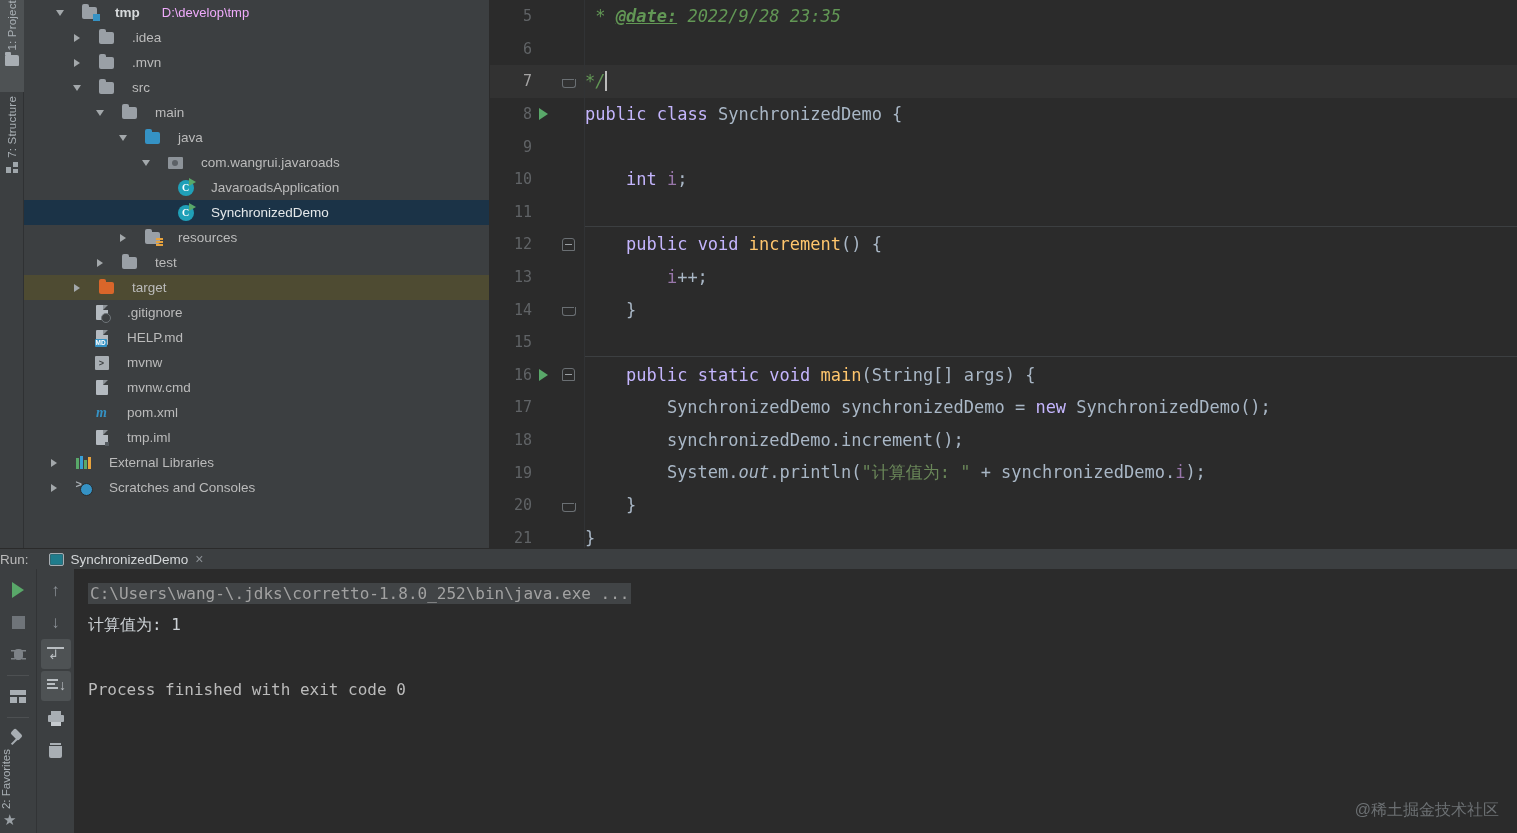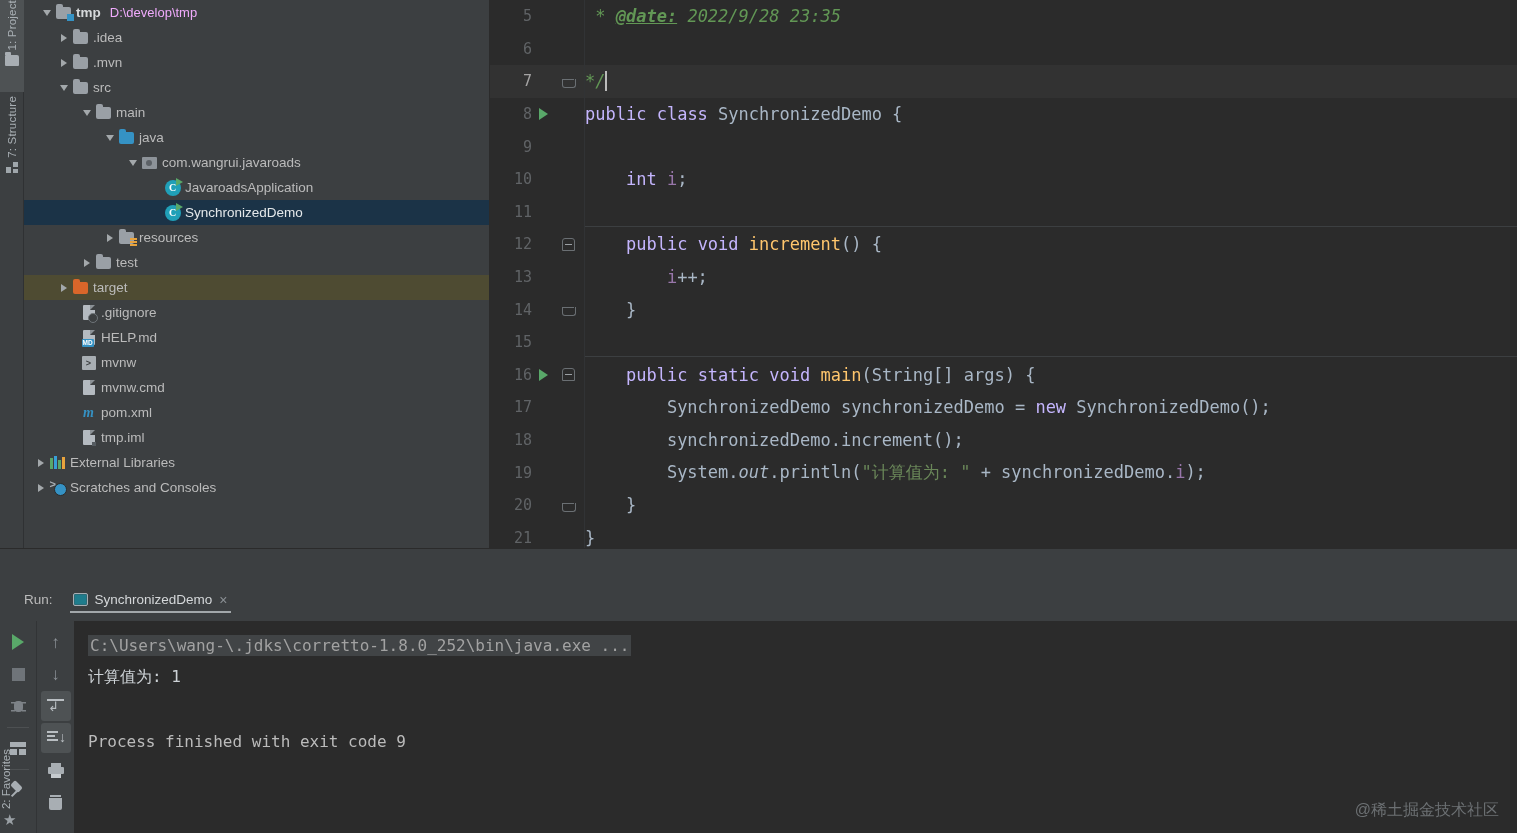--- a/index.html
+++ b/index.html
@@ -82,20 +82,21 @@
   }
   .tree { padding-top: 0; }
   .row {
     height: 25px;
     display: flex;
     align-items: center;
     color: #bbbbbb;
     font-size: 13.5px;
     white-space: nowrap;
     position: relative;
+    gap: 13px;
   }
   .row.sel { background: #1b3347; color: #e4e8ea; }
   .row.hl  { background: #4e4b32; }
   .arrow {
     width: 15px; height: 25px; flex: none;
     display: flex; align-items: center; justify-content: center;
   }
   .arrow i {
     display: block;
     width: 0; height: 0;
@@ -307,25 +308,23 @@
   
   .run-panel {
     flex: 1;
     display: flex;
     flex-direction: column;
     background: #3c3f41;
     border-top: 1px solid #2b2b2b;
     position: relative;
   }
   .run-header {
-    height: 43px; flex: none;
+    height: 20px; flex: none;
     display: flex; align-items: center;
-    padding-left: 24px;
-    position: relative;
-    margin-top: 29px;
+    position: relative;
   }
   .run-label { color: #bbbbbb; font-size: 13.5px; padding-right: 14px; }
   .run-tab {
     display: flex; align-items: center; gap: 7px;
     padding: 0 6px; height: 28px; position: relative;
   }
   .run-tab:after {
     content:""; position:absolute; left:3px; right:3px; bottom: 1px;
     height: 2px; background: #a2a7aa;
   }
@@ -948,21 +947,21 @@
           </div>
         <div class="tbtn">
             <span class="i-trash"></span>
           </div>
       </div>
 
       <div class="console">
         <div class="cline"><span class="cmdline">C:\Users\wang-\.jdks\corretto-1.8.0_252\bin\java.exe ...</span></div>
         <div class="cline"><span class="out-cn">计算值为: 1</span></div>
         <div class="cline"></div>
-        <div class="cline"><span>Process finished with exit code 9</span></div>
+        <div class="cline"><span>Process finished with exit code 0</span></div>
         <div class="watermark">@稀土掘金技术社区</div>
       </div>
     </div>
 
     <div class="fav-tab">
       <span class="vtxt">2: Favorites</span>
     </div>
     <div class="bottom-star">★</div>
   </div>
 

